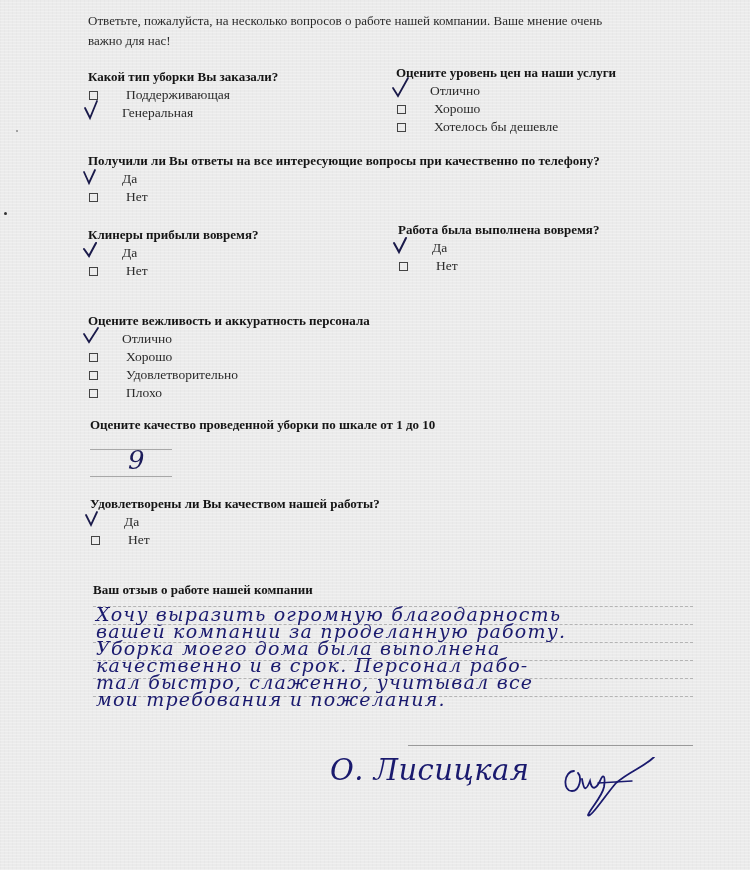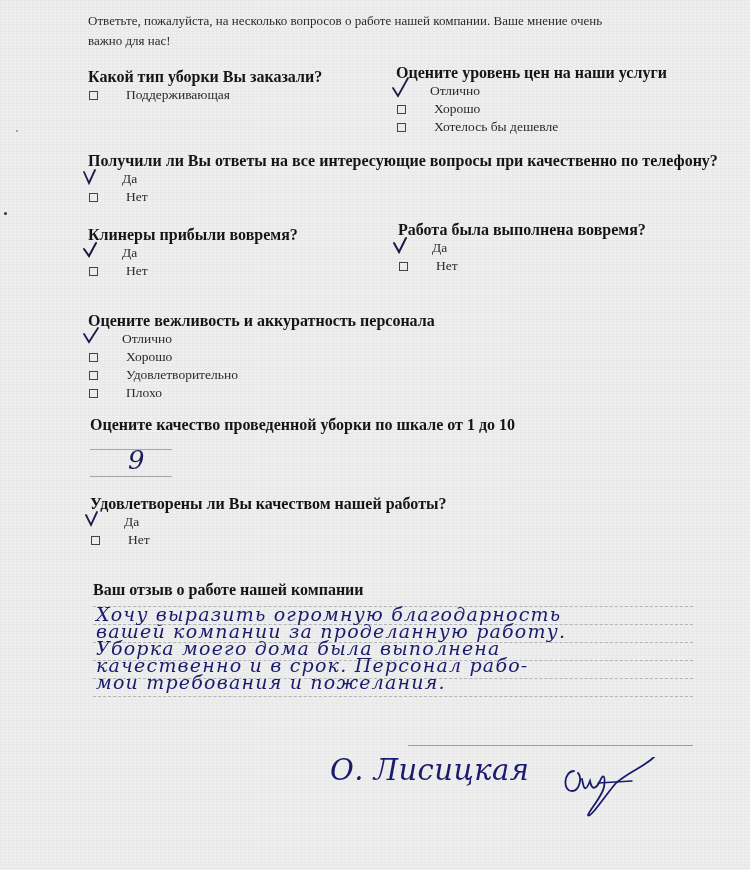--- a/index.html
+++ b/index.html
@@ -7,21 +7,21 @@
       width: 750px; height: 870px; overflow: hidden;
       background: #ebebeb;
       background-image: repeating-linear-gradient(0deg, rgba(255,255,255,0.25) 0px, rgba(255,255,255,0.25) 1px, transparent 1px, transparent 3px),
                         repeating-linear-gradient(90deg, rgba(0,0,0,0.015) 0px, rgba(0,0,0,0.015) 1px, transparent 1px, transparent 4px);
       font-family: "Liberation Serif", "DejaVu Serif", serif;
       color: #1e1e1e;
       position: relative;
     }
     .abs { position: absolute; }
     .intro { left: 88px; top: 11px; width: 640px; font-size: 13px; line-height: 20px; color: #2a2a2a; }
-    .q-title { font-weight: bold; font-size: 16px; line-height: 18px; color: #151515; white-space: nowrap; }
+    .q-title { font-weight: bold; font-size: 13px; line-height: 18px; color: #151515; white-space: nowrap; }
     .opt { font-size: 13.5px; line-height: 18px; color: #2a2a2a; white-space: nowrap; display: flex; align-items: center; gap: 23px; }
     .box {
       display: inline-block; width: 7px; height: 7px; border: 1px solid #444;
       margin-right: 5px; margin-left: 1px; box-sizing: content-box; background: transparent;
     }
     .check {
       display: inline-block; width: 14px; height: 14px; margin-right: 1px; margin-left: -4px; position: relative; top: -3px;
     }
     .check svg { width: 16px; height: 16px; overflow: visible; }
     .rating-box {
@@ -48,20 +48,26 @@
 <div class="abs intro">
   <div>Ответьте, пожалуйста, на несколько вопросов о работе нашей компании. Ваше мнение очень</div>
   <div>важно для нас!</div>
 </div>
 
 <div class="abs" style="left:88px; top:68px;">
   <div class="q-title">Какой тип уборки Вы заказали?</div>
   <div class="opt">
     <span class="box"></span>
     <span>Поддерживающая</span>
+  </div>
+  <div class="opt">
+    <span class="check"><svg viewBox="0 0 16 16">
+          <path d="M1 5 L6 15 L13 -2" fill="none" stroke="#1a1a4a" stroke-width="1.8" stroke-linecap="round"></path>
+        </svg></span>
+    <span>Генеральная</span>
   </div>
 </div>
 
 <div class="abs" style="left:396px; top:64px;">
   <div class="q-title">Оцените уровень цен на наши услуги</div>
   <div class="opt">
     <span class="check"><svg viewBox="0 0 16 16">
           <path d="M1 7 L6 15 L16 -3" fill="none" stroke="#1a1a4a" stroke-width="1.8" stroke-linecap="round"></path>
         </svg></span>
     <span>Отлично</span>
@@ -166,20 +172,21 @@
 <div class="abs feedback-line" style="top:642px;"></div>
 <div class="abs feedback-line" style="top:660px;"></div>
 <div class="abs feedback-line" style="top:678px;"></div>
 <div class="abs feedback-line" style="top:696px;"></div>
 
 <div class="abs" style="left:96px; top:604px;">
   <div class="hand" style="height:17px;">Хочу выразить огромную благодарность</div>
   <div class="hand" style="height:17px;">вашей компании за проделанную работу.</div>
   <div class="hand" style="height:17px;">Уборка моего дома была выполнена</div>
   <div class="hand" style="height:17px;">качественно и в срок. Персонал рабо-</div>
+  <div class="hand" style="height:17px;">тал быстро, слаженно, учитывал все</div>
   <div class="hand" style="height:17px;">мои требования и пожелания.</div>
 </div>
 
 <div class="abs sign-line"></div>
 <div class="abs hand sign-name">О. Лисицкая</div>
 <div class="abs sign-sig">
   <svg width="100" height="70" viewBox="0 0 100 70">
     <path d="M14 14 C4 14 2 34 12 34 C20 34 22 20 18 16 M22 22 C24 34 26 34 30 24 C32 34 36 32 40 24 C42 18 46 16 44 30 C42 40 30 52 28 58 C30 62 44 40 56 26 C70 14 84 10 94 0" fill="none" stroke="#1a1a6e" stroke-width="1.8" stroke-linecap="round"></path>
     <path d="M38 26 L72 24" fill="none" stroke="#1a1a6e" stroke-width="1.4" stroke-linecap="round"></path>
   </svg>

